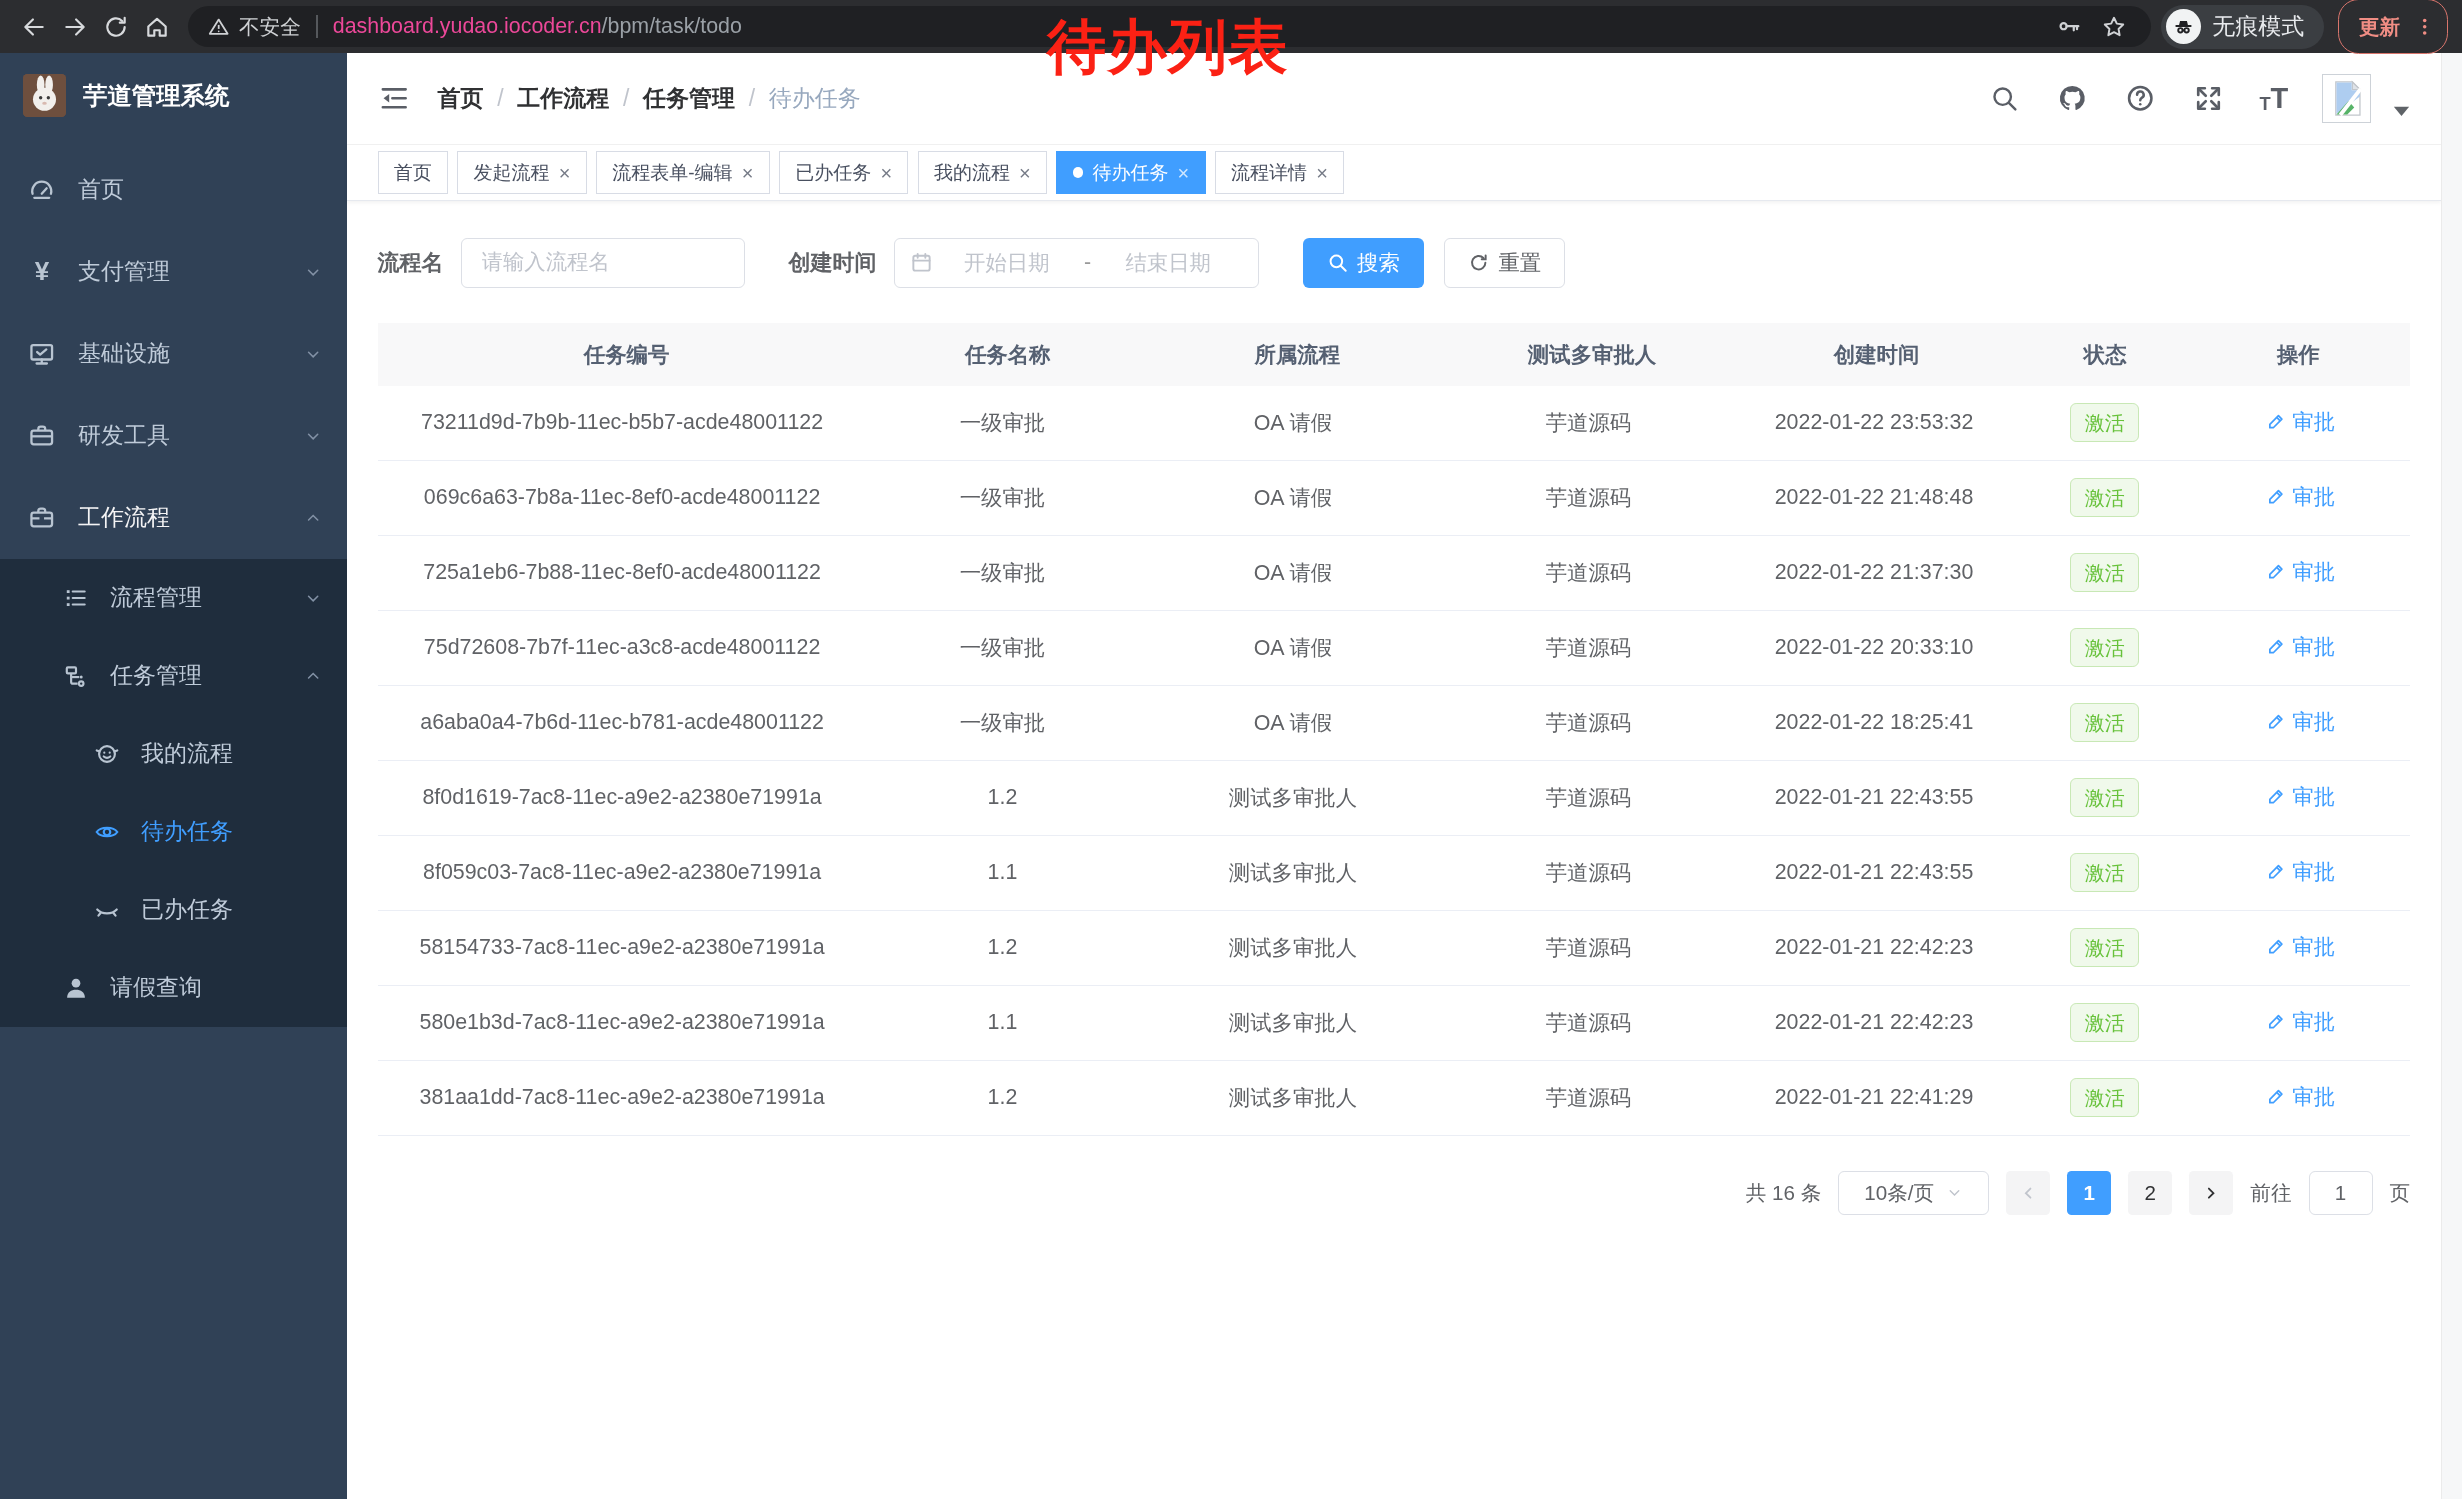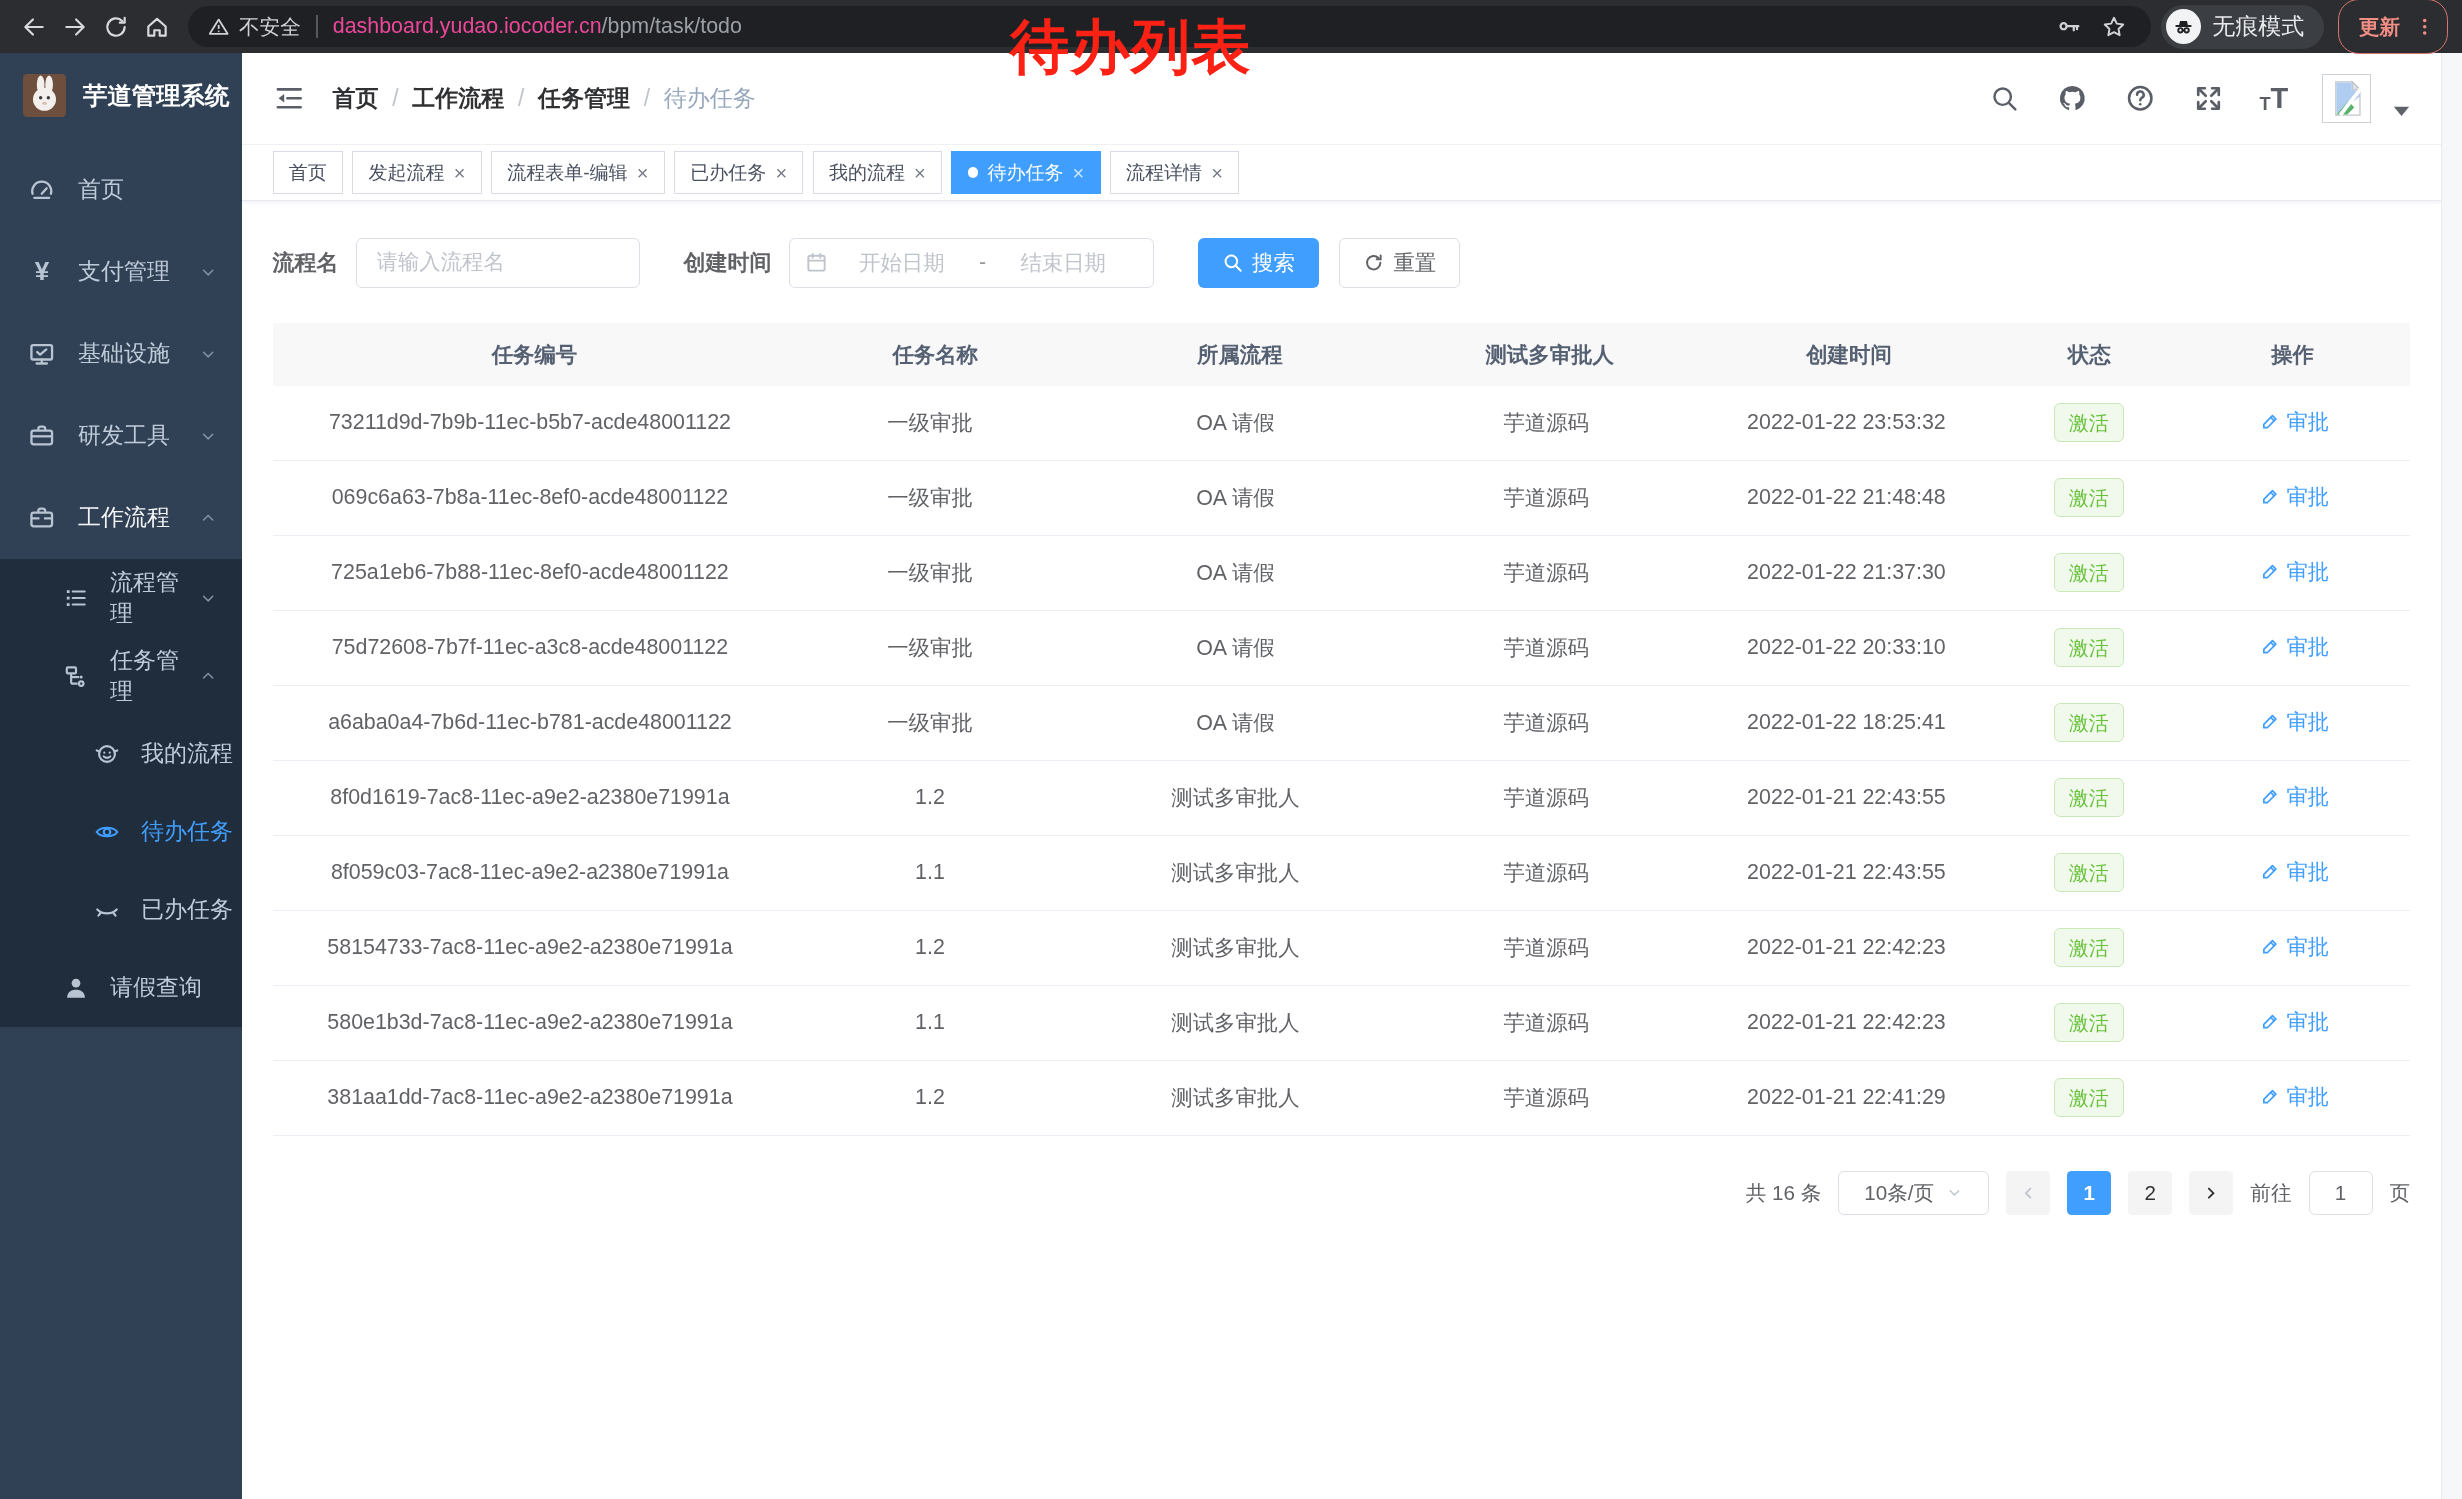--- a/index.html
+++ b/index.html
@@ -14,27 +14,27 @@
   .url { white-space:nowrap; overflow:hidden; font-size:21.4px; }
   .url .host { color:#ec4899; }
   .url .path { color:#9aa0a6; }
   .omni-spacer { flex:1; }
   .omni-icon { width:34px; height:34px; display:grid; place-items:center; color:#cfd1d4; flex:none; margin-left:10.7px; }
   .incognito-pill { height:44px; background:#3b3e42; border-radius:22px; display:flex; align-items:center; gap:10.7px; padding:0 20px 0 5.3px; color:#e8eaed; font-size:23px; flex:none; margin-right:13.7px; }
   .incog-circle { width:35px; height:35px; border-radius:50%; background:#f1f3f4; display:grid; place-items:center; color:#202124; }
   .update-pill { height:55px; border:1.5px solid #d9756c; border-radius:20.6px; display:flex; align-items:center; gap:13.7px; padding:0 12.2px 0 20px; color:#f08d84; font-size:20.6px; font-weight:600; flex:none; }
 
   
-  .annotation { position:absolute; left:1010px; top:7.6px; font-size:59px; font-weight:600; color:#fb2114; z-index:40; letter-spacing:1.5px; pointer-events:none; }
+  .annotation { position:absolute; left:1047px; top:7.6px; font-size:59px; font-weight:600; color:#fb2114; z-index:40; letter-spacing:1.5px; pointer-events:none; }
 
   
   .app { display:flex; height:1446px; }
 
   
-  .sidebar { width:242px; flex:none; background:#304156; color:#bfcbd9; display:flex; flex-direction:column; overflow:hidden; }
+  .sidebar { width:347px; flex:none; background:#304156; color:#bfcbd9; display:flex; flex-direction:column; overflow:hidden; }
   .logo-row { height:85px; display:flex; align-items:center; padding-left:23px; gap:17px; flex:none; }
   .logo-img { width:43px; height:43px; border-radius:4.6px; overflow:hidden; background:#6e4f3e; display:grid; place-items:center; flex:none; }
   .logo-title { font-size:24.4px; font-weight:700; color:#fff; white-space:nowrap; }
   .menu { margin-top:10.7px; }
   .menu-item { height:82px; display:flex; align-items:center; padding-left:27.5px; gap:21.4px; font-size:23px; cursor:pointer; }
   .menu-item .chev { margin-left:auto; margin-right:24.4px; color:#8291a5; }
   .menu-item.active-parent { color:#f4f4f5; }
   .mi-icon { width:29px; height:29px; display:grid; place-items:center; color:#b8c4d1; flex:none; }
   .yen { font-size:26px; font-weight:700; color:#b8c4d1; width:29px; text-align:center; }
   .submenu { background:#1f2d3d; }

